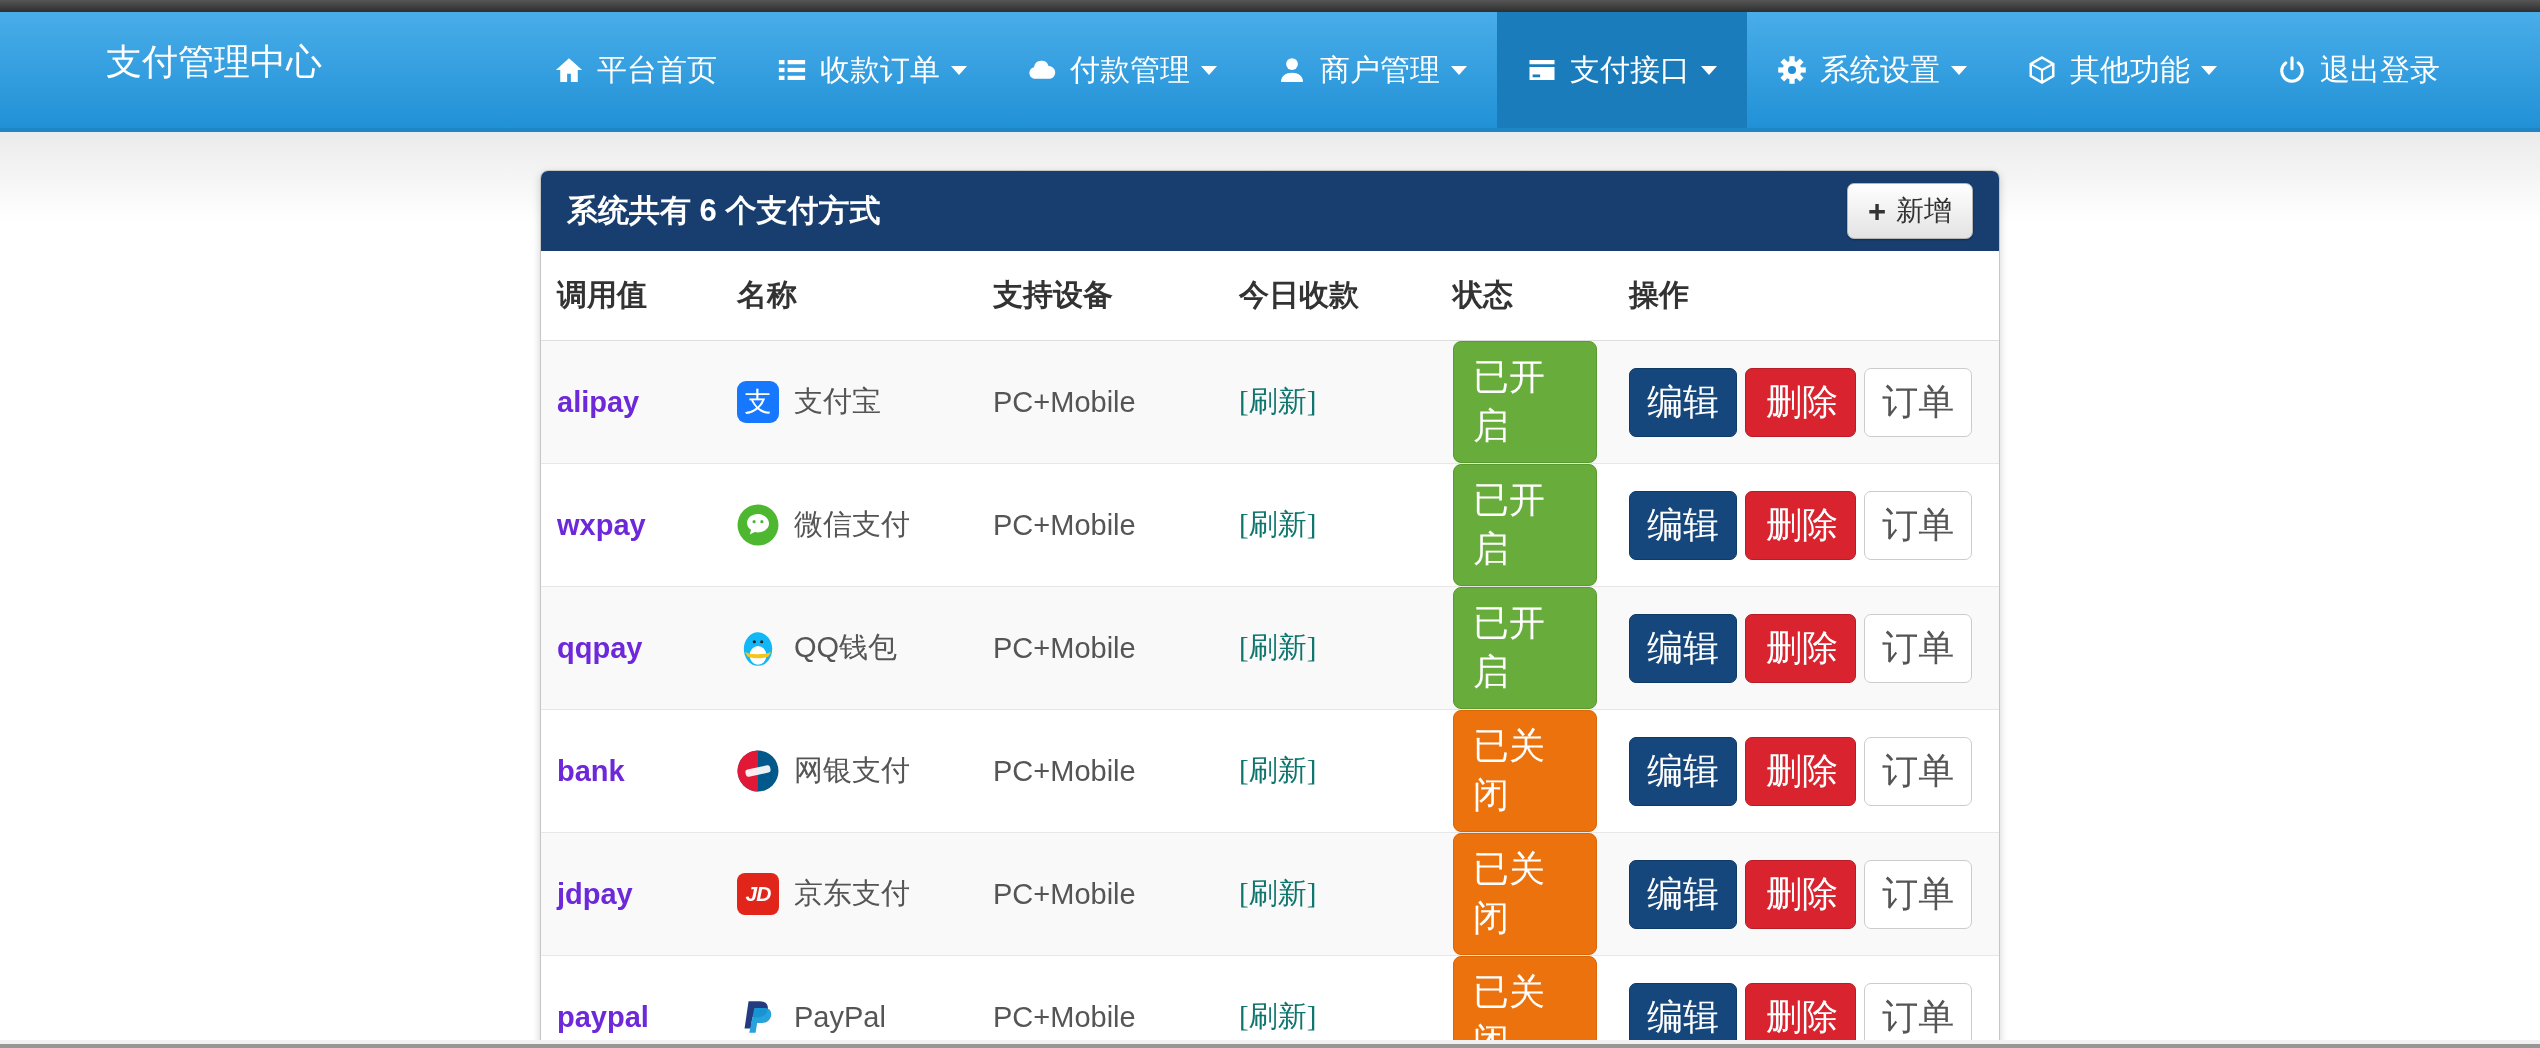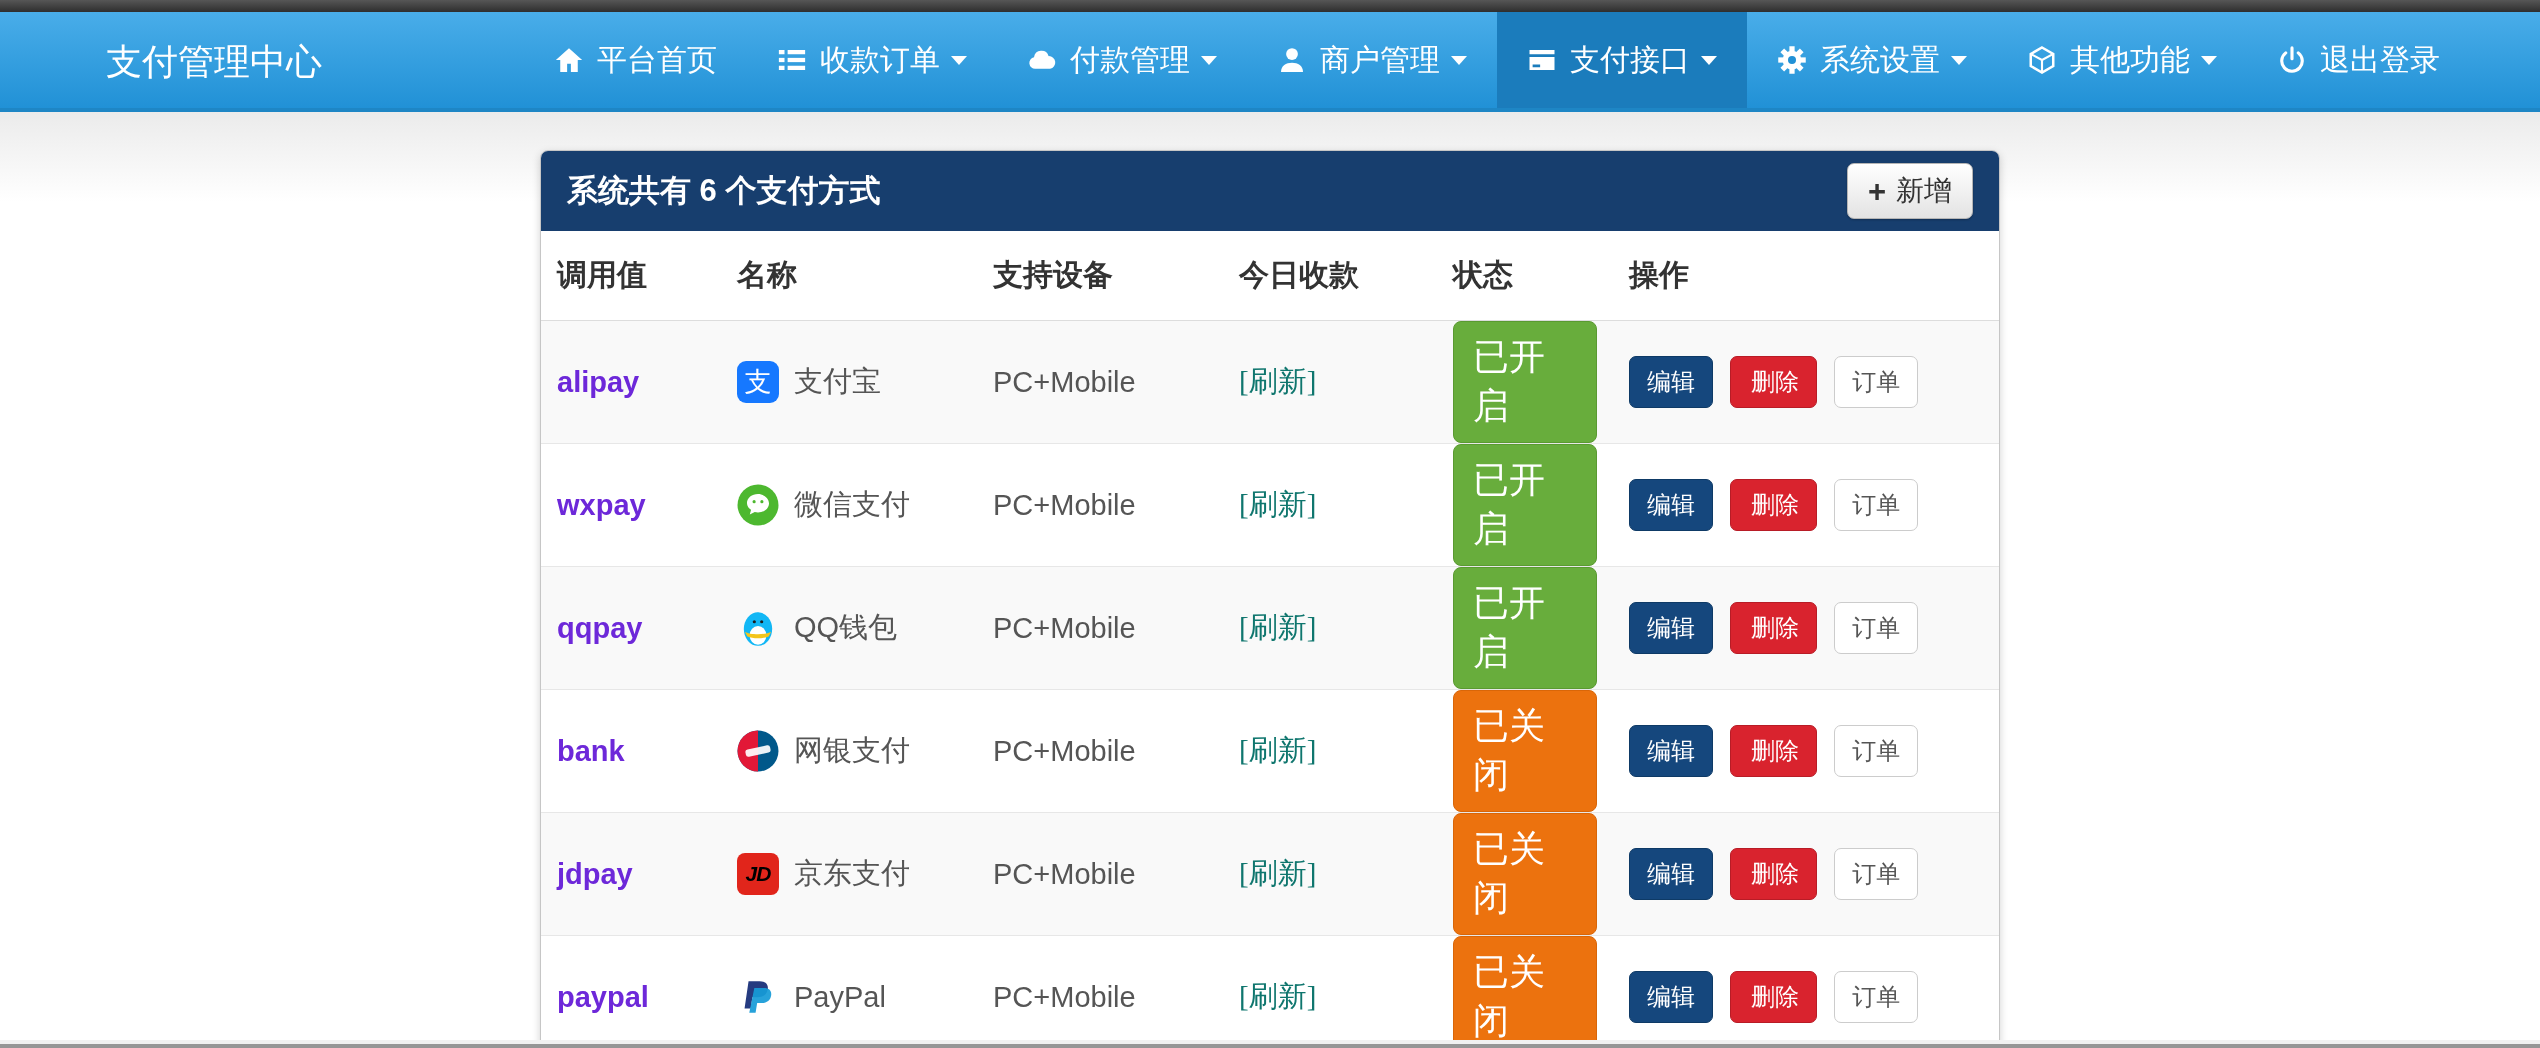--- a/index.html
+++ b/index.html
@@ -7,21 +7,21 @@
   body {
     width:2540px; height:1048px; overflow:hidden;
     font-family:"Liberation Sans","DejaVu Sans",sans-serif;
     background:#ffffff;
   }
   
   .top-strip { height:12px; background:linear-gradient(#565656,#2e2e2e); }
 
   
   .navbar {
-    height:100px;
+    height:120px;
     background:linear-gradient(180deg,#49ade9,#2191d6);
     border-bottom:4px solid #1e86c5;
     display:flex; align-items:stretch; color:#fff;font-family:Liberation Serif, serif;
   }
   .brand { font-size:36px; line-height:100px; padding-left:106px; white-space:nowrap; }
   .nav-items { margin-left:auto; margin-right:70px; display:flex; }
   .nav-item { display:flex; align-items:center; padding:0 30px; font-size:30px; cursor:pointer; white-space:nowrap; }
   .nav-item.active { background:#1b7cbc; }
   .nav-icon { margin-right:13px; display:flex; }
   .nav-icon svg { width:30px; height:30px; display:block; }
@@ -64,29 +64,29 @@
   tbody tr:first-child { border-top:none; }
   tbody tr:nth-child(odd) { background:#f9f9f9; }
   tbody tr:nth-child(even) { background:#ffffff; }
   td { padding:0 16px; height:79px; font-size:29px; color:#555; vertical-align:middle; }
   td.code { font-weight:bold; color:#6d28d9; }
 
   .name-cell { display:flex; align-items:center; gap:15px; }
   .pay-icon { width:42px; height:42px; display:inline-flex; align-items:center; justify-content:center; flex:none; }
   .pay-icon svg { width:42px; height:42px; display:block; }
   .icon-alipay { background:#1678ff; border-radius:9px; color:#fff; font-size:27px; }
-  .icon-jd { background:#e1251b; border-radius:8px; color:#000000; font-weight:bold; font-style:italic; font-size:21px; letter-spacing:-1px; }
+  .icon-jd { background:#e1251b; border-radius:8px; color:#ffffff; font-weight:bold; font-style:italic; font-size:21px; letter-spacing:-1px; }
 
   .refresh-link { color:#0f766e; cursor:pointer; text-decoration:none;font-family:Liberation Serif, serif; }
 
   .badge { display:inline-block; padding:11px 19px; border-radius:8px; color:#fff; font-size:36px;font-family:Liberation Serif, serif; }
   .badge.open { background:#68ad3c; border:1px solid #5a9a31; }
   .badge.closed { background:#ec720e; border:1px solid #d96608; }
 
-  .btn { display:inline-block; padding:9px 17px; border-radius:7px; font-size:24px; cursor:pointer; margin-right:9px; border:1px solid transparent; }
+  .btn { display:inline-block; padding:9px 17px; border-radius:7px; font-size:36px; cursor:pointer; border:1px solid transparent; }
   .btn.edit  { background:#15477d; border-color:#0e3a66; color:#fff; }
   .btn.del   { background:#d9232e; border-color:#b81c26; color:#fff;padding-left:20px; }
   .btn.order { background:#fff; border-color:#cccccc; color:#555; }
 
   .bottom-line { position:fixed; left:0; right:0; bottom:0; height:4px; background:#969696; box-shadow:0 -4px 0 #f1f1f1; }
 </style>
 </head>
 <body>
 
 <div class="top-strip"></div>

